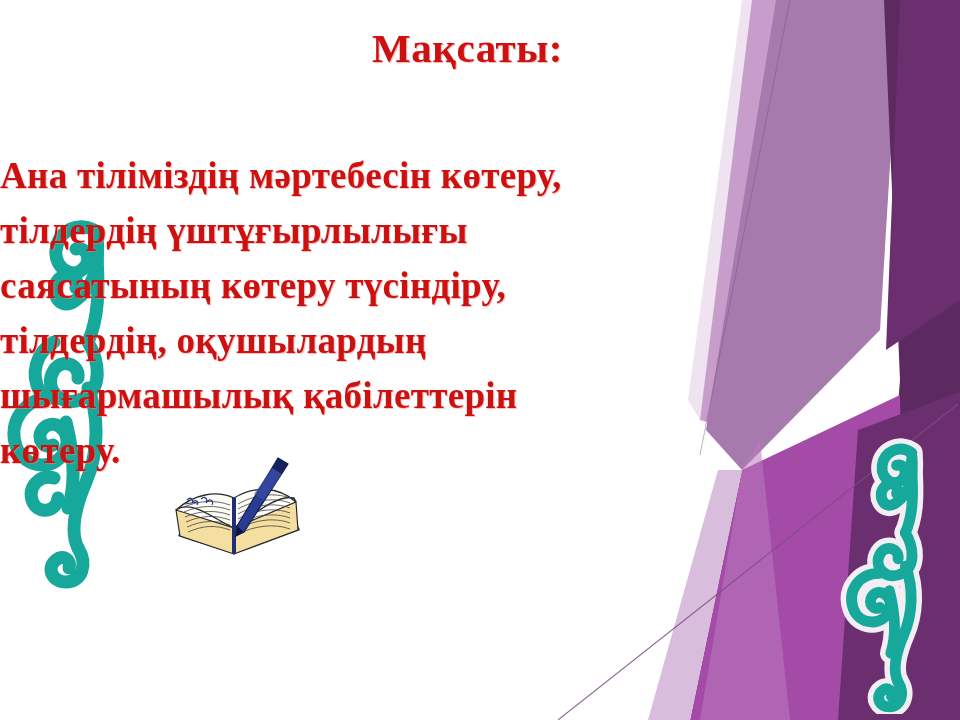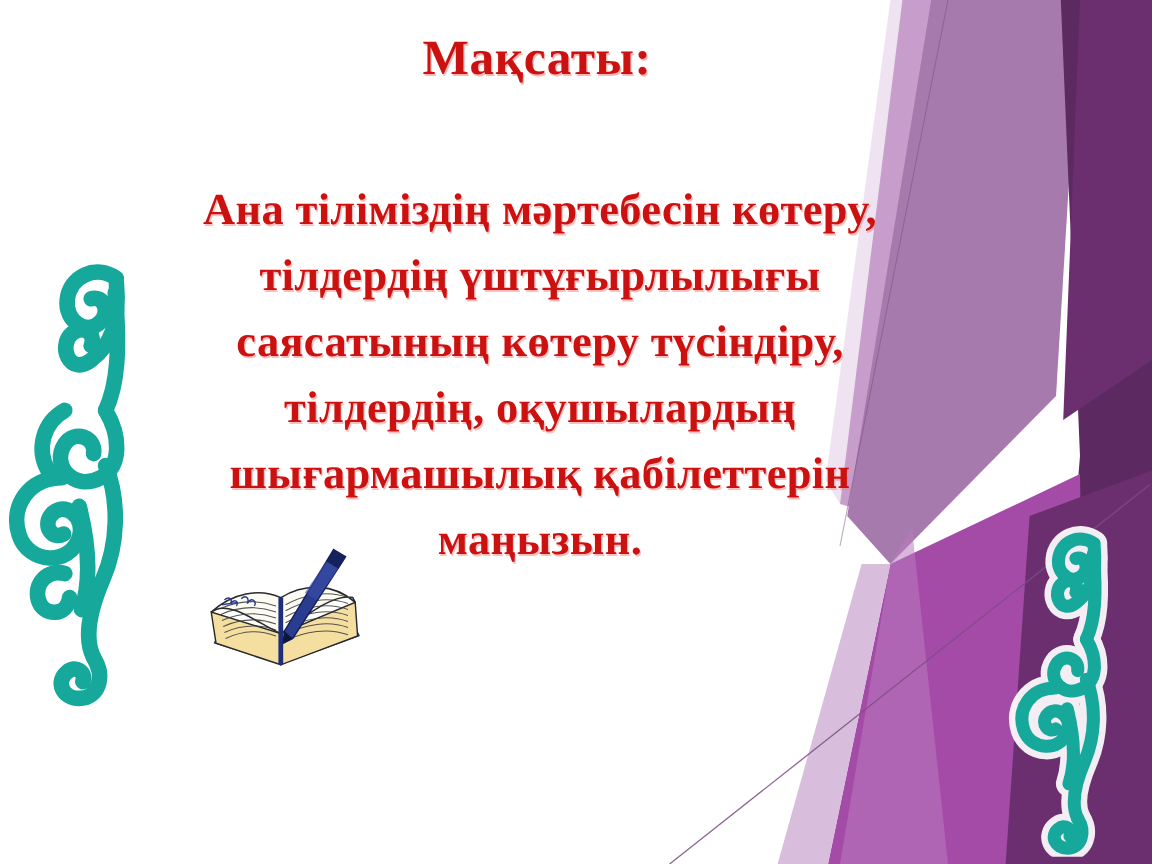--- a/index.html
+++ b/index.html
@@ -30,27 +30,27 @@
     left: 0;
     top: 24px;
     width: 895px;
     text-align: center;
     font-size: 41px;
     font-weight: bold;
     color: #CC1111;
     letter-spacing: 0.5px;
     text-shadow: 1px 1px 0 rgba(255,120,120,0.55);
     white-space: nowrap;
+    padding-left: 20px;
   }
   .body-block {
     position: absolute;
     left: 0;
     top: 148px;
     width: 900px;
-    text-align: center;
   }
   .body-line {
     font-size: 37px;
     font-weight: bold;
     color: #CC1111;
     line-height: 55px;
     letter-spacing: 0.3px;
     text-shadow: 1px 1px 0 rgba(255,125,125,0.5);
     white-space: nowrap;
   }
@@ -199,16 +199,16 @@
   </div>
 
   <div class="title">Мақсаты:</div>
 
   <div class="body-block">
     <div class="body-line">Ана тіліміздің мәртебесін көтеру,</div>
     <div class="body-line">тілдердің үштұғырлылығы</div>
     <div class="body-line">саясатының көтеру түсіндіру,</div>
     <div class="body-line">тілдердің, оқушылардың</div>
     <div class="body-line">шығармашылық қабілеттерін</div>
-    <div class="body-line">маңызын.</div>
+    <div class="body-line">көтеру.</div>
   </div>
 
 </div>
 
 </body></html>

